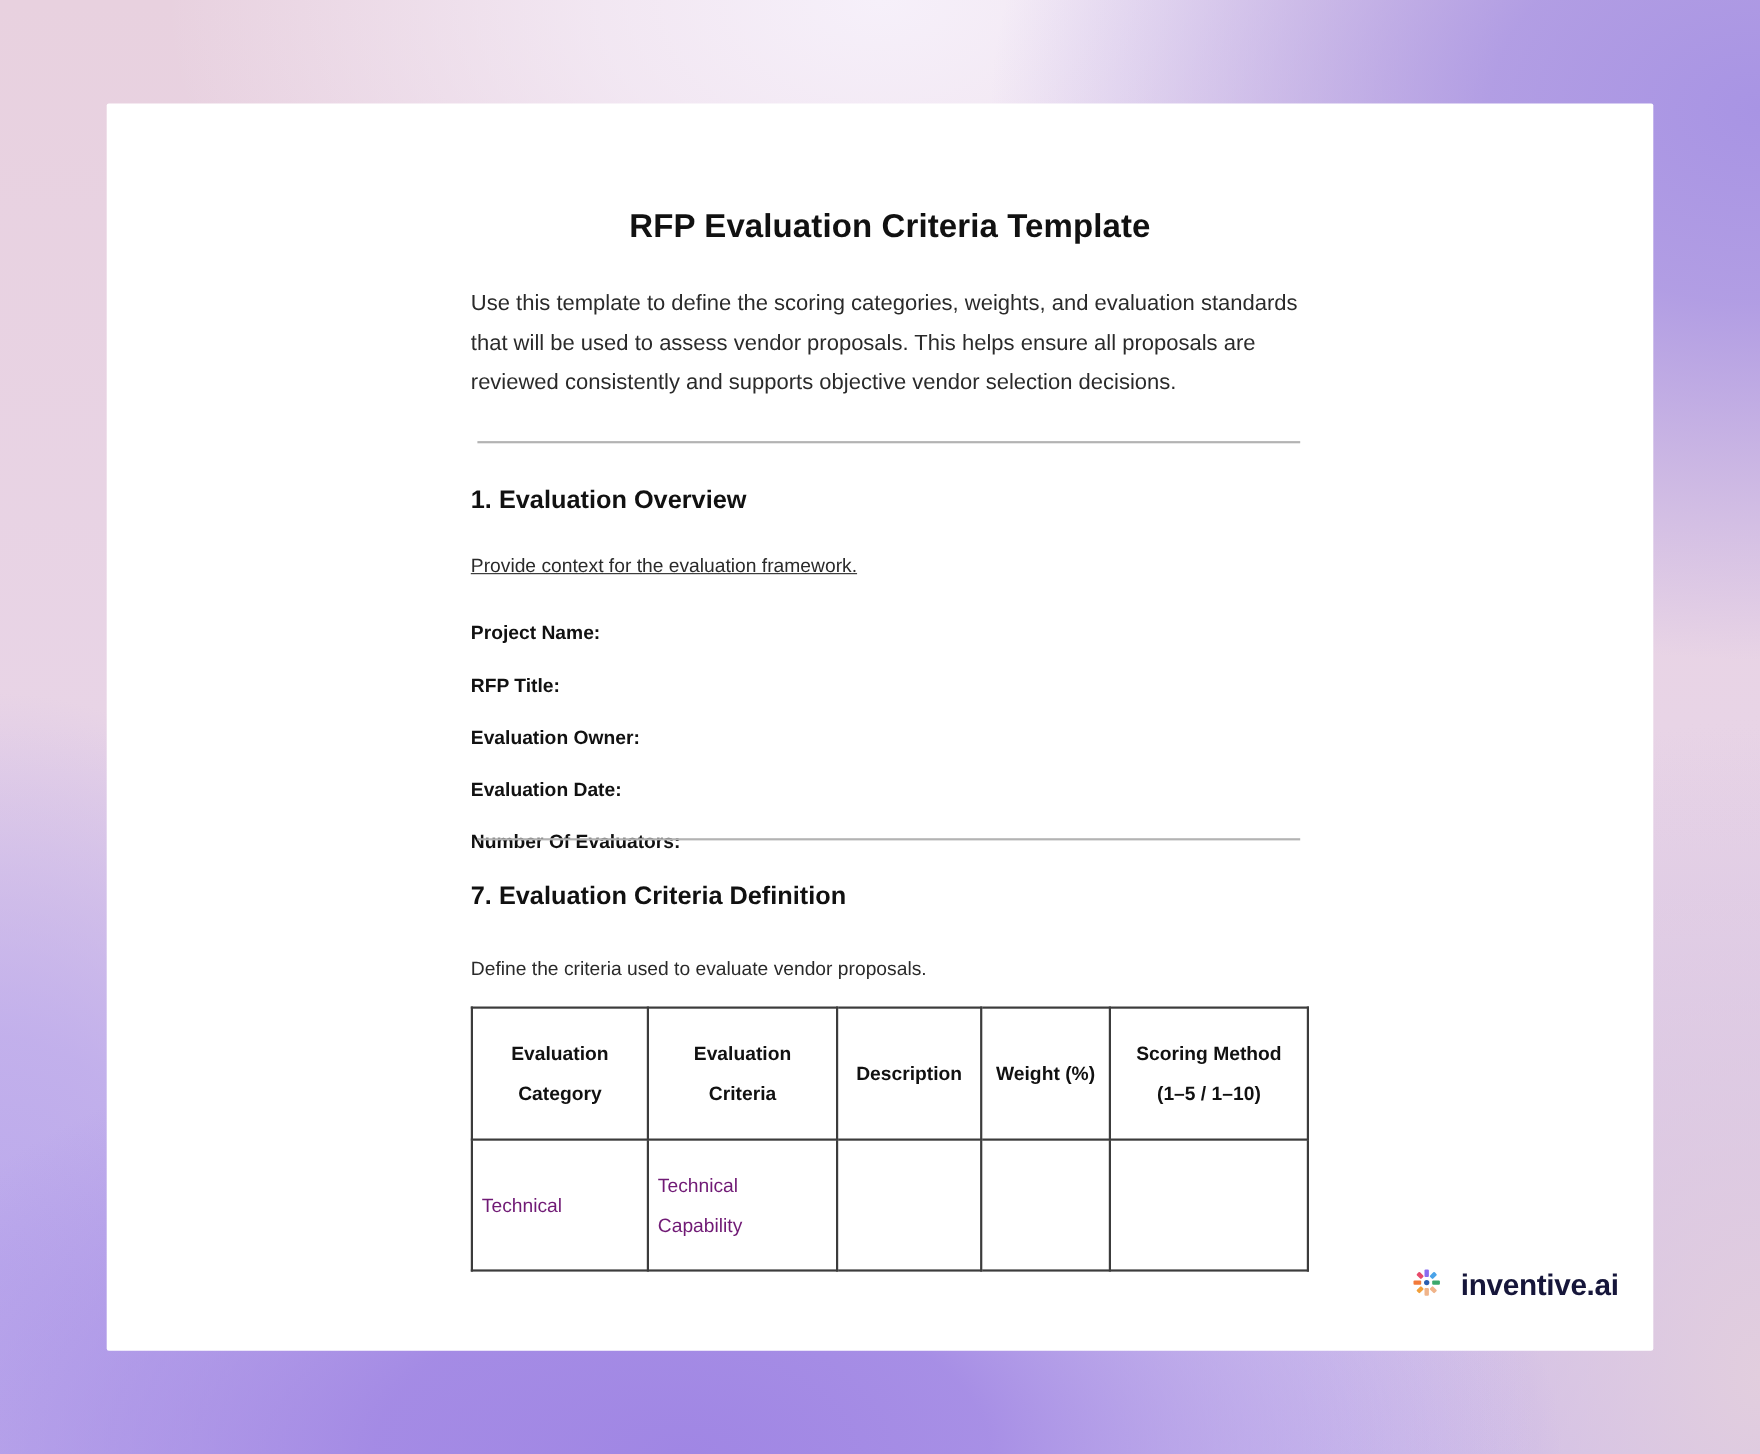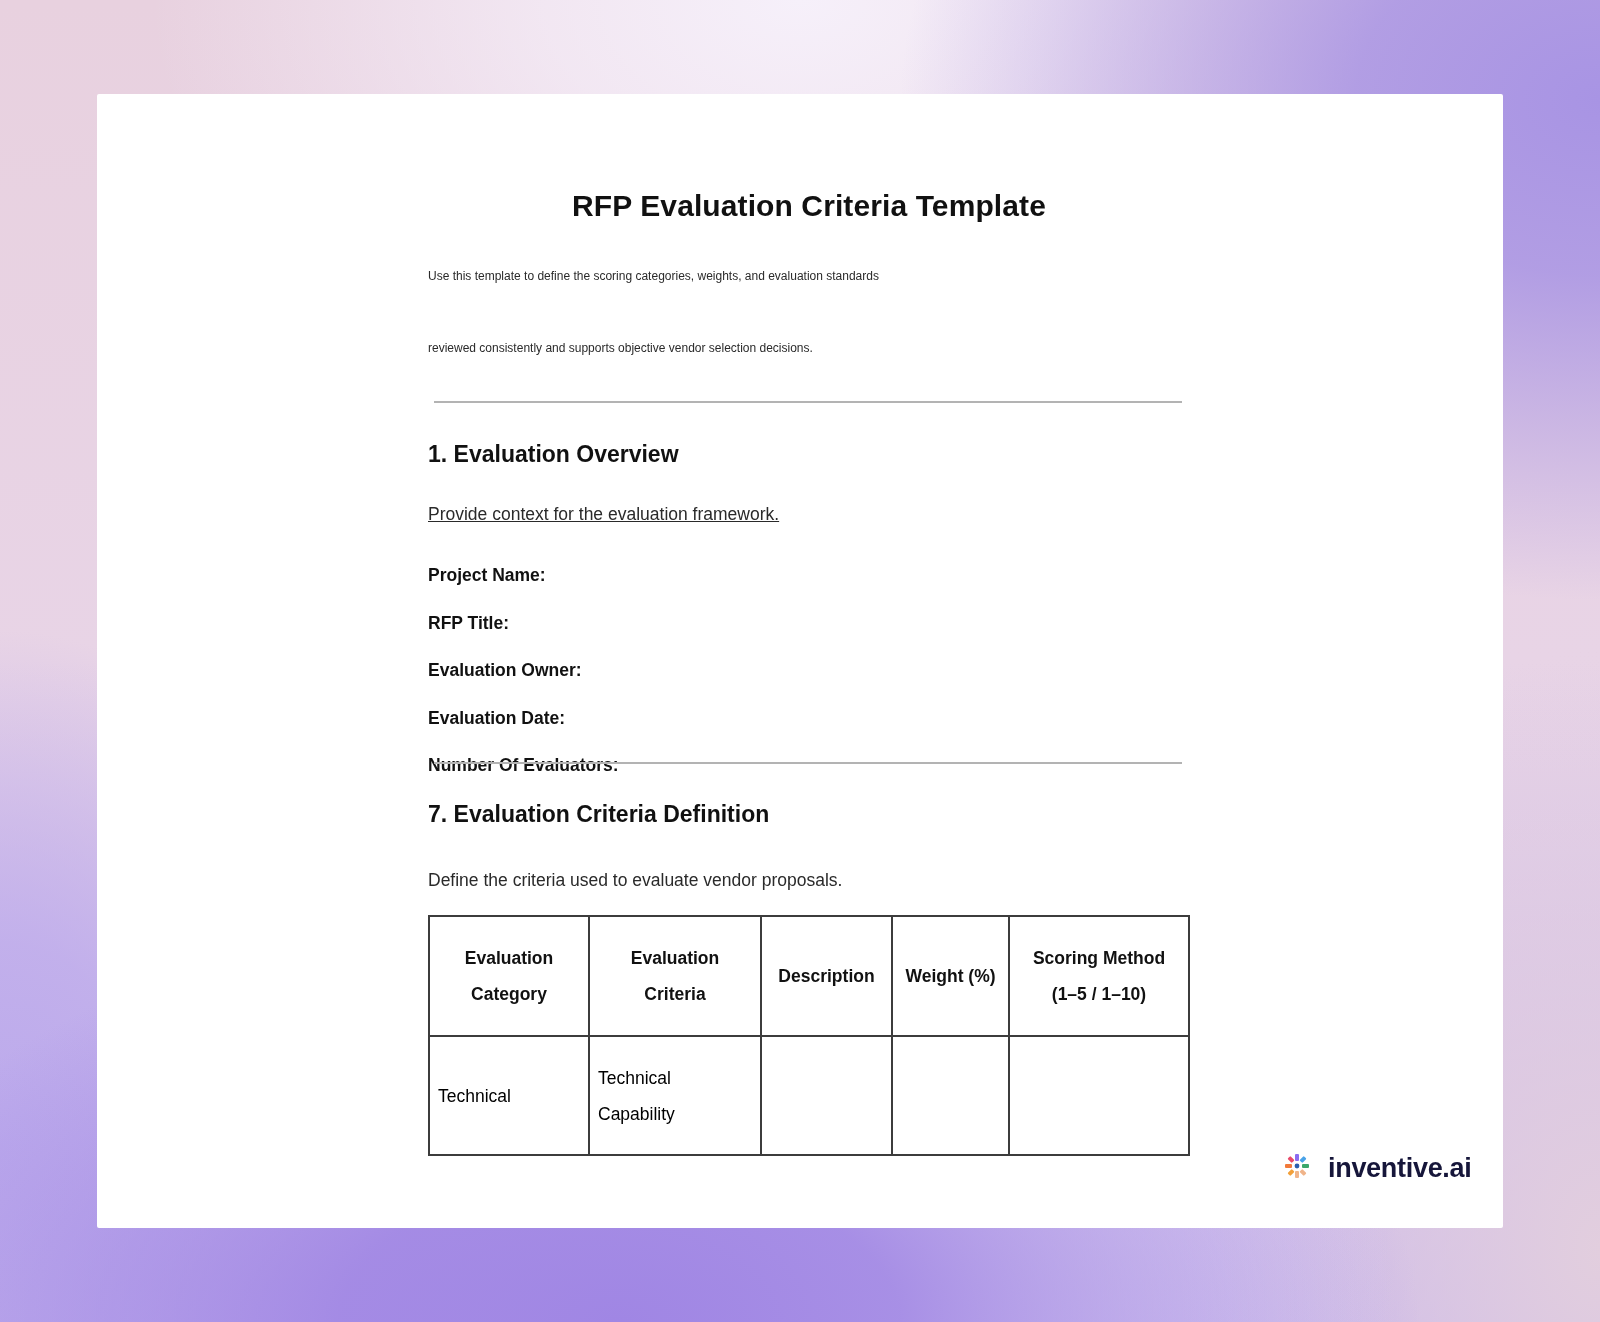--- a/index.html
+++ b/index.html
@@ -52,21 +52,21 @@
       font-weight: 700;
       letter-spacing: 0.1px;
       color: #111;
       margin: 0;
     }
     .intro {
       position: absolute;
       left: 0;
       top: 258px;
       width: 760px;
-      font-size: 12px;
+      font-size: 20px;
       line-height: 36px;
       color: #2a2a2a;
       margin: 0;
     }
     .divider {
       position: absolute;
       left: 6px;
       width: 748px;
       height: 2px;
       background: #b3b3b3;
@@ -118,21 +118,21 @@
       height: 118px;
       font-size: 17.5px;
       font-weight: 700;
       color: #111;
       text-align: center;
       line-height: 36px;
     }
     table.criteria td {
       height: 117px;
       font-size: 17.5px;
-      color: #000000;
+      color: #701a75;
       text-align: left;
       line-height: 36px;
       vertical-align: middle;
       margin-left: 14px;
     }
     .brand {
       position: absolute;
       left: 1284px;
       top: 1153px;
       display: flex;
@@ -154,21 +154,21 @@
 
 <div class="bg"></div>
 
 <div class="card">
   <div class="doc" style="left:331px; top:-94px;">
 
     <h1 class="doc-title">RFP Evaluation Criteria Template</h1>
 
     <p class="intro">
       <span>Use this template to define the scoring categories, weights, and evaluation standards</span><br>
-      <br>
+      <span>that will be used to assess vendor proposals. This helps ensure all proposals are</span><br>
       <span>reviewed consistently and supports objective vendor selection decisions.</span>
     </p>
 
     <div class="divider" style="top:401px;"></div>
 
     <h2 class="section-heading" style="top:441px;">1. Evaluation Overview</h2>
     <p class="section-desc" style="top:504px;text-decoration:underline;">Provide context for the evaluation framework.</p>
 
     <ul class="fields">
       <li>Project Name:</li>

